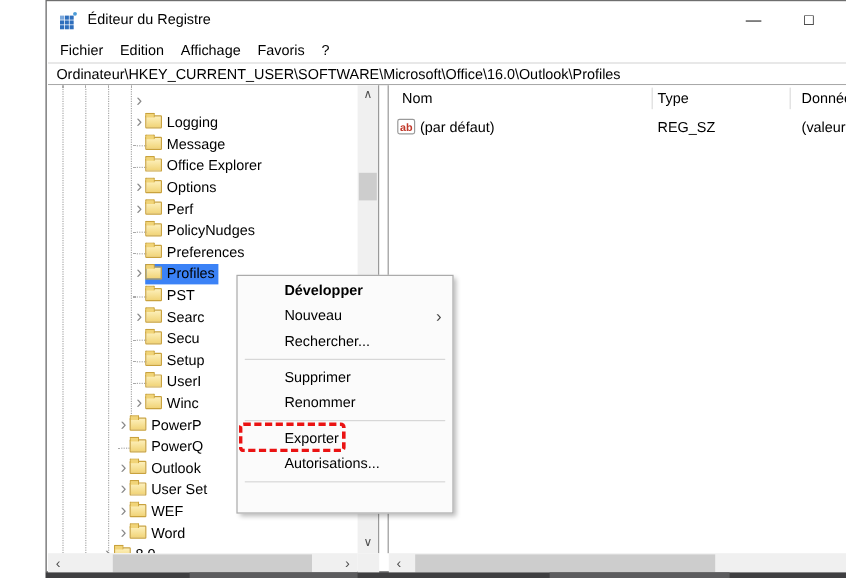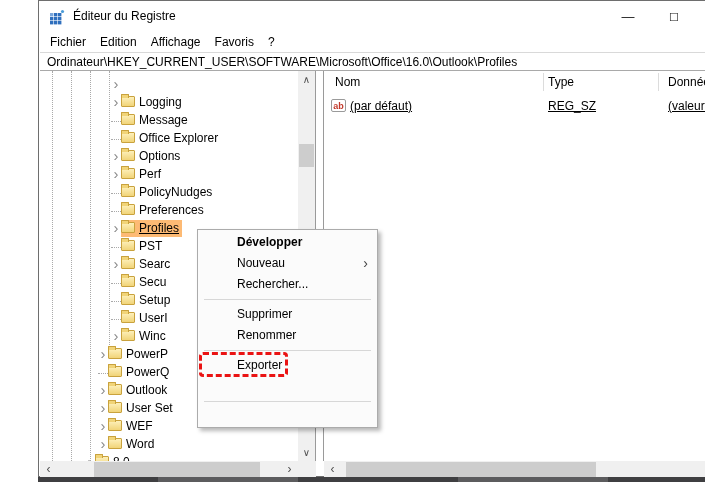--- a/index.html
+++ b/index.html
@@ -28,41 +28,41 @@
   
   #treepanel { position:absolute; left:1px; top:70px; width:276px; height:390px; background:#fff; overflow:hidden; border-right:1px solid #9a9a9a; }
   #rightpanel { position:absolute; left:284px; top:70px; width:420px; height:390px; background:#fff; border-left:1px solid #9a9a9a; }
 
   .guide { position:absolute; top:0; width:1px; border-left:1px dotted #a9a9a9; }
 
   .trow { position:absolute; left:0; width:276px; height:18px; }
   .chev { position:absolute; width:12px; height:18px; line-height:16px; color:#8a8a8a; font-size:15px; text-align:center; }
   .dotstub { position:absolute; width:12px; height:1px; border-top:1px dotted #a9a9a9; margin-top:9px; }
   .labwrap { position:absolute; height:17px; line-height:17px; white-space:nowrap; padding:0 3px 0 0; }
-  .labwrap.sel { background:#fdba74;text-decoration:underline; }
+  .labwrap.sel { background:#3b82f6; }
   .folder { display:inline-block; position:relative; width:14px; height:11px; margin:0 4px 0 0; vertical-align:-1px;
     background:linear-gradient(#fdf0bb,#f1d478); border:1px solid #c9a23d; border-radius:1px; }
   .folder::before { content:""; position:absolute; left:-1px; top:-3px; width:6px; height:3px;
     background:#f1d478; border:1px solid #c9a23d; border-bottom:none; border-radius:1px 1px 0 0; }
 
   
   .sb { position:absolute; background:#f0f0f0; }
   .sb-arrow { position:absolute; color:#505050; text-align:center; }
   .sb-thumb { position:absolute; background:#cdcdcd; }
   #tree-vscroll { left:259px; top:70px; width:17px; height:390px; }
   #tree-hscroll { left:1px; top:460px; width:258px; height:17px; }
   #corner { position:absolute; left:259px; top:460px; width:18px; height:17px; background:#f0f0f0; }
   #right-hscroll { left:285px; top:460px; width:419px; height:17px; }
   .va { width:17px; height:17px; line-height:17px; font-size:10px; }
   .ha { width:17px; height:17px; line-height:17px; font-size:12px; }
 
   
   .colhead { position:absolute; top:0; height:22px; line-height:22px; white-space:nowrap; }
   .colsep { position:absolute; top:2px; height:18px; width:1px; background:#dcdcdc; }
-  .lrow-text { position:absolute; top:26px; height:18px; line-height:18px; white-space:nowrap;text-decoration:underline; }
+  .lrow-text { position:absolute; top:26px; height:18px; line-height:18px; white-space:nowrap; }
   #ab-icon { position:absolute; left:7px; top:28px; width:15px; height:13px; background:#fff; border:1px solid #9a9a9a;
     border-radius:2px; font-size:9px; font-weight:bold; color:#c2392b; text-align:center; line-height:12px; }
 
   
   #ctxmenu { position:absolute; left:158px; top:228px; width:181px; height:199px; background:#fbfbfb;
     border:1px solid #ababab; box-shadow:3px 3px 4px rgba(0,0,0,0.28); z-index:50; }
   .mi { position:absolute; left:0; width:179px; height:21px; line-height:21px; padding-left:39px; white-space:nowrap; }
   .mi.bold { font-weight:bold; }
   .mi .subarrow { position:absolute; right:9px; top:0; color:#444; font-size:14px; }
   .msep { position:absolute; left:6px; width:167px; height:1px; background:#d7d7d7; }
@@ -237,20 +237,21 @@
 
     <div id="ctxmenu">
         <div class="mi bold" style="top: 2px;"><span>Développer</span></div>
         <div class="mi" style="top: 23px;"><span>Nouveau</span><span class="subarrow">›</span></div>
         <div class="mi" style="top: 44px;"><span>Rechercher...</span></div>
         <div class="msep" style="top: 69px;"></div>
         <div class="mi" style="top: 74px;"><span>Supprimer</span></div>
         <div class="mi" style="top: 95px;"><span>Renommer</span></div>
         <div class="msep" style="top: 120px;"></div>
         <div class="mi" style="top: 125px;"><span>Exporter</span></div>
+        <div class="mi" style="top: 146px;"><span>Autorisations...</span></div>
         <div class="msep" style="top: 171px;"></div>
         <div id="export-box" style="top: 122px; border-color: rgb(234, 19, 19);"></div>
       </div>
   </div>
 
   <div id="bottomstrip">
     <div class="strip-lite" style="left:120px; width:140px;"></div>
     <div class="strip-lite" style="left:420px; width:150px;"></div>
   </div>
 </div>

